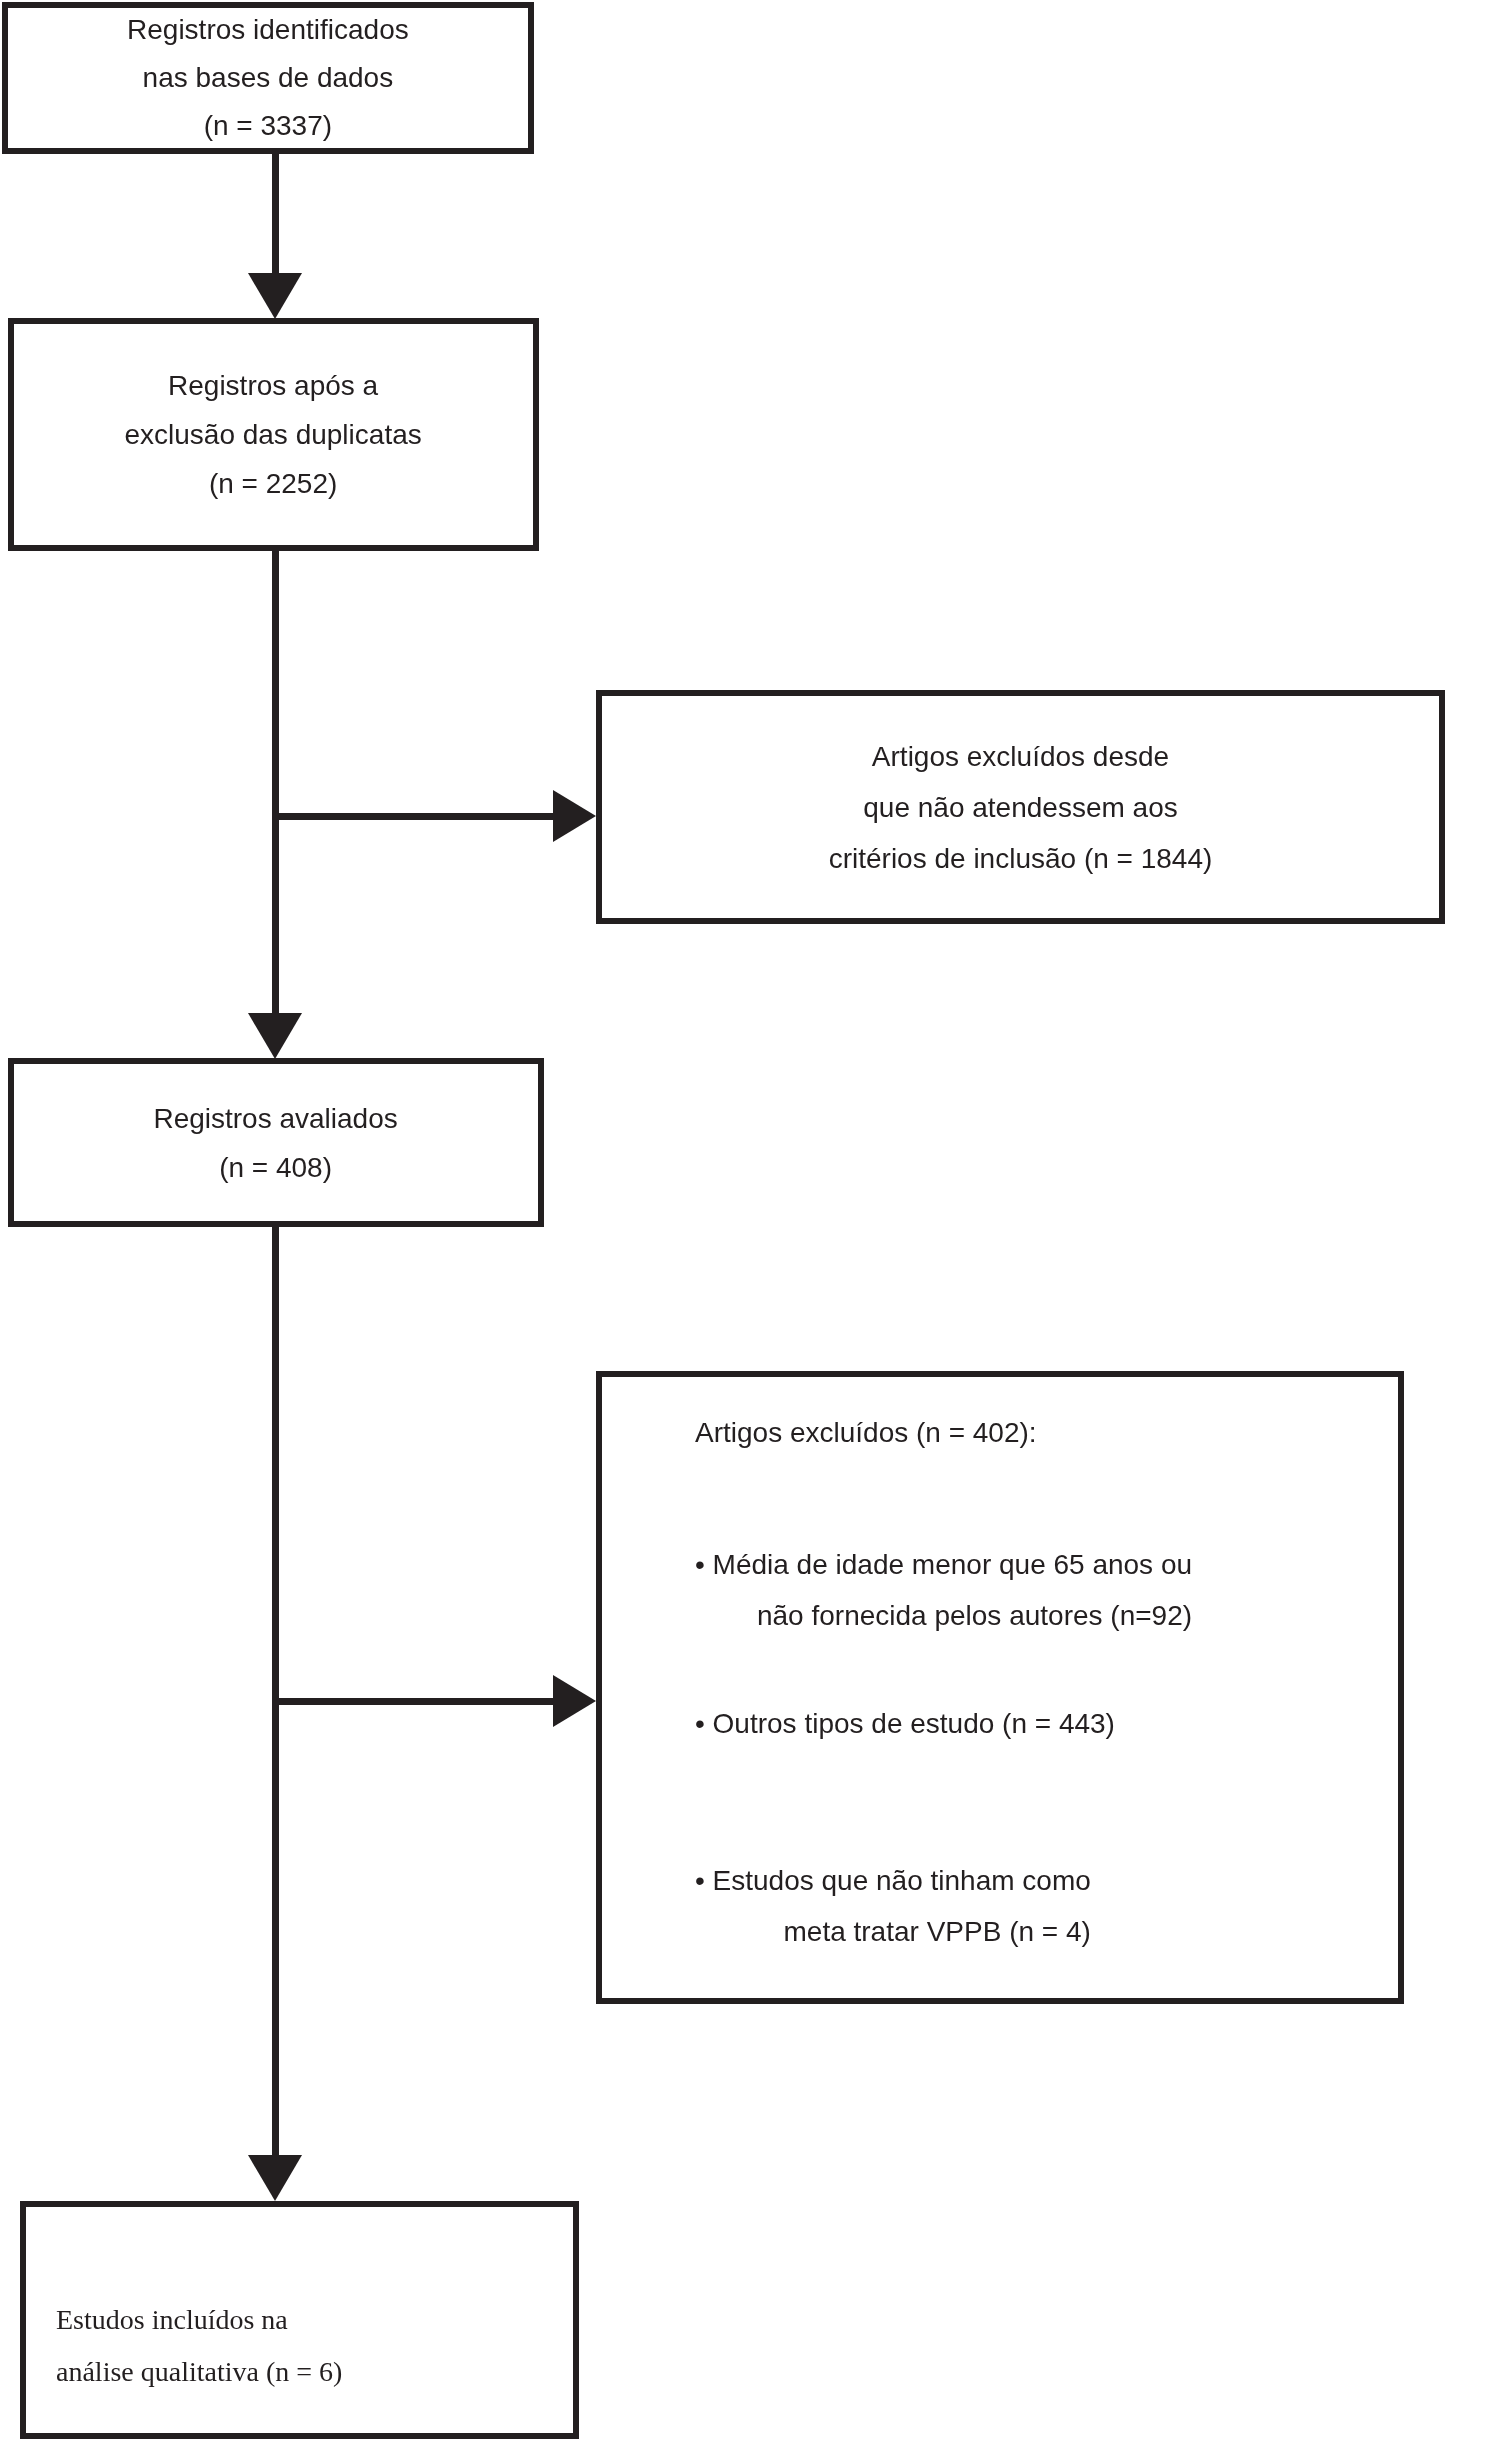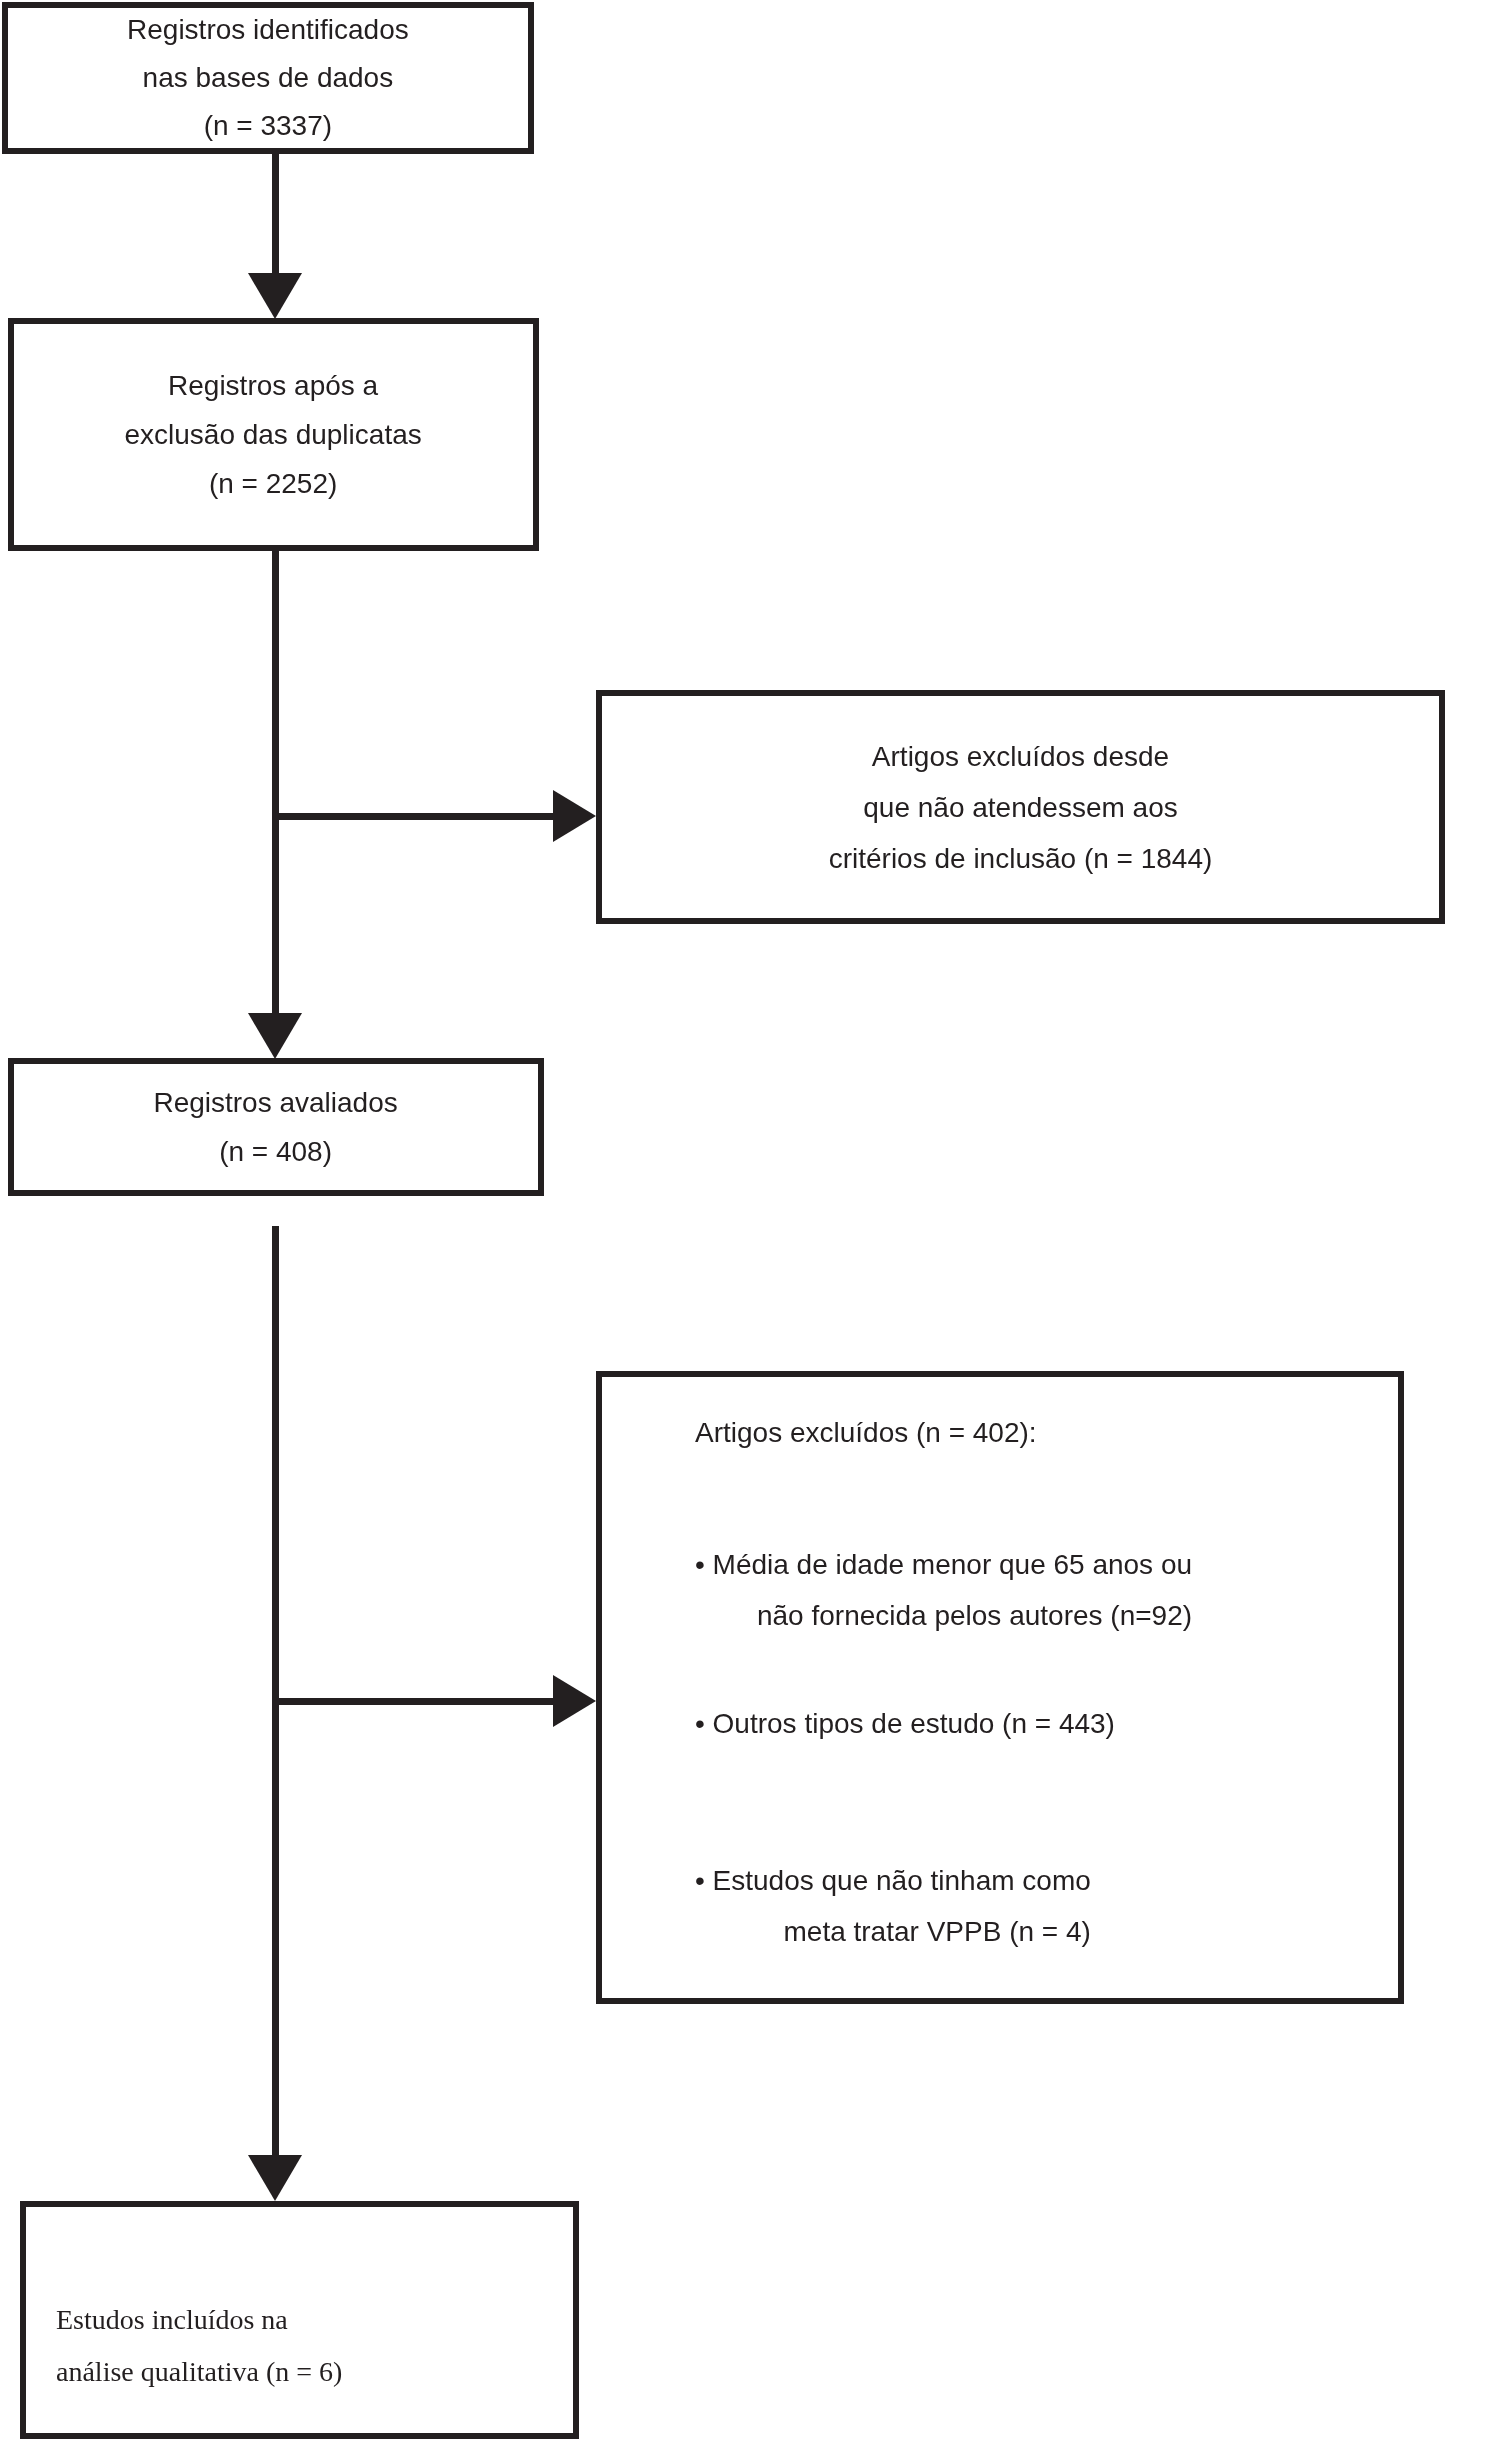--- a/index.html
+++ b/index.html
@@ -24,21 +24,21 @@
     flex-direction: column;
     justify-content: center;
     align-items: center;
     text-align: center;
     font-size: 28px;
     line-height: 49px;
   }
   .box--identified   { left: 1.9px;   top: 1.9px;    width: 532px; height: 152px; line-height: 48px; }
   .box--dedup        { left: 7.6px;   top: 318px;  width: 531px; height: 233px; }
   .box--crit         { left: 596px; top: 690px;  width: 849px; height: 234px; line-height: 51px; }
-  .box--assessed     { left: 7.6px;   top: 1058px; width: 536px; height: 138px; }
+  .box--assessed     { left: 7.6px;   top: 1058px; width: 536px; height: 169px; }
   .box--excl-detail  {
     left: 596px; top: 1371px; width: 808px; height: 633px;
     justify-content: flex-start;
     align-items: flex-start;
     text-align: left;
     padding: 30px 28.5px 0 93px;
     line-height: 51px;
   }
   .box--included     {
     left: 20px; top: 2201px; width: 559px; height: 238px;

